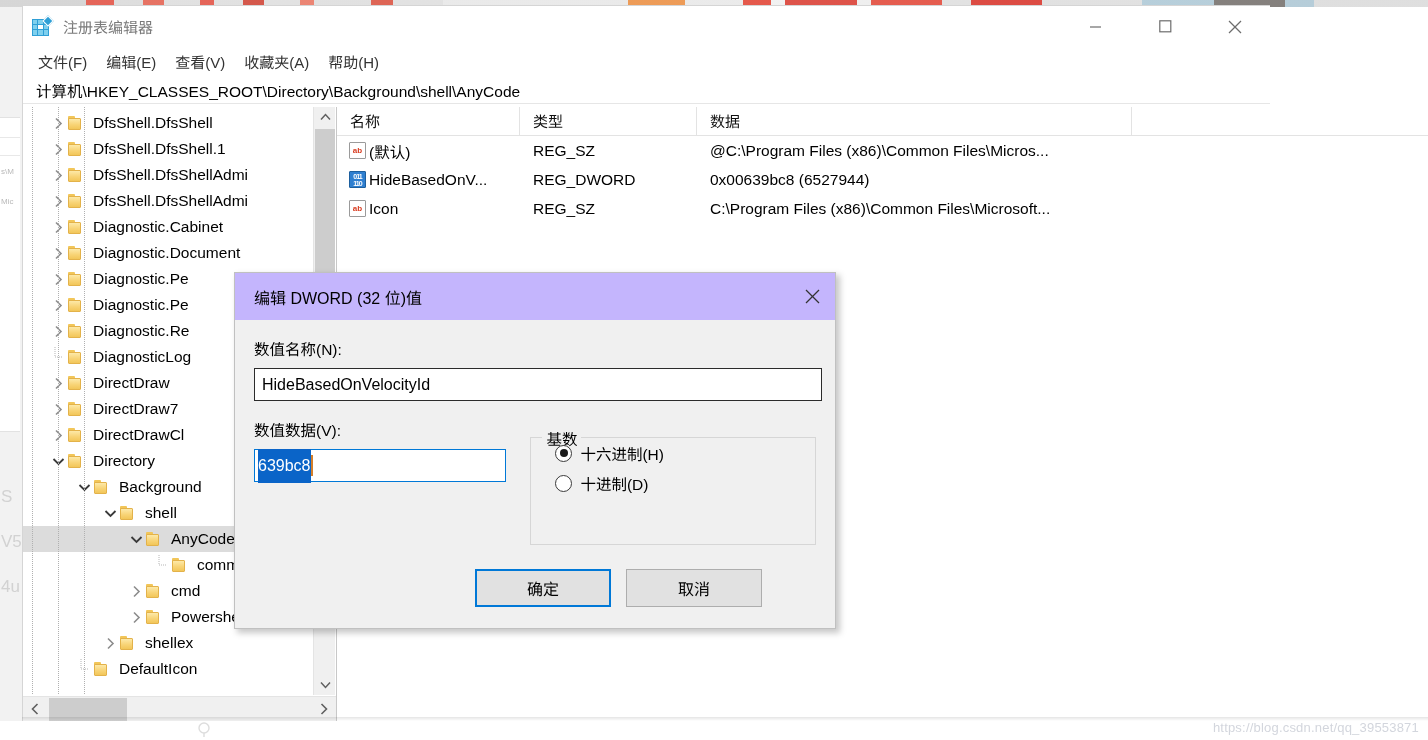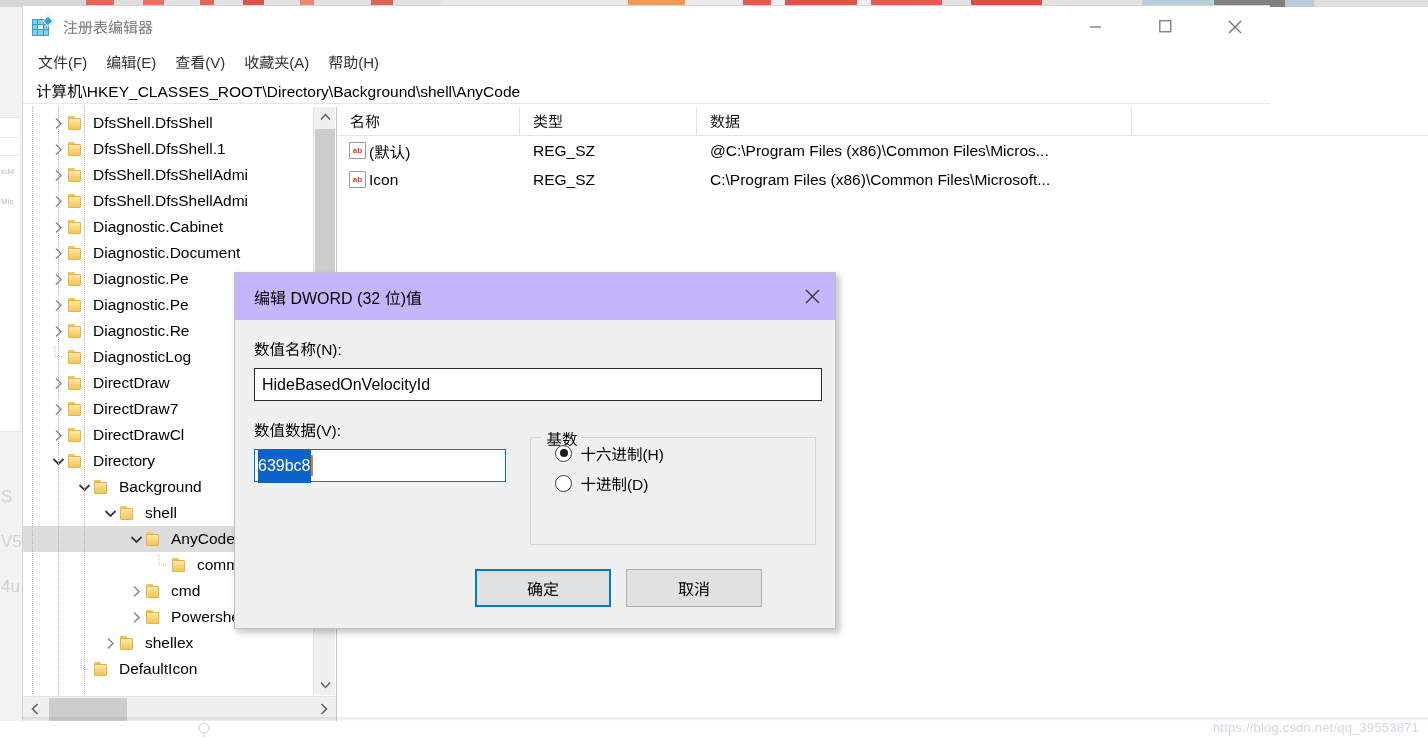--- a/index.html
+++ b/index.html
@@ -926,20 +926,31 @@
             <div class="list-row">
               <div class="cell name">
                 <span class="val-icon sz">ab</span>
                 <span>(默认)</span>
               </div>
               <div class="cell type">REG_SZ</div>
               <div class="cell data">@C:\Program Files (x86)\Common Files\Micros...</div>
             </div>
             <div class="list-row">
               <div class="cell name">
+                <span class="val-icon dword">
+                  <span>011</span>
+                  <span>110</span>
+                </span>
+                <span>HideBasedOnV...</span>
+              </div>
+              <div class="cell type">REG_DWORD</div>
+              <div class="cell data">0x00639bc8 (6527944)</div>
+            </div>
+            <div class="list-row">
+              <div class="cell name">
                 <span class="val-icon sz">ab</span>
                 <span>Icon</span>
               </div>
               <div class="cell type">REG_SZ</div>
               <div class="cell data">C:\Program Files (x86)\Common Files\Microsoft...</div>
             </div>
           </div>
       </div>
 
     </div>

